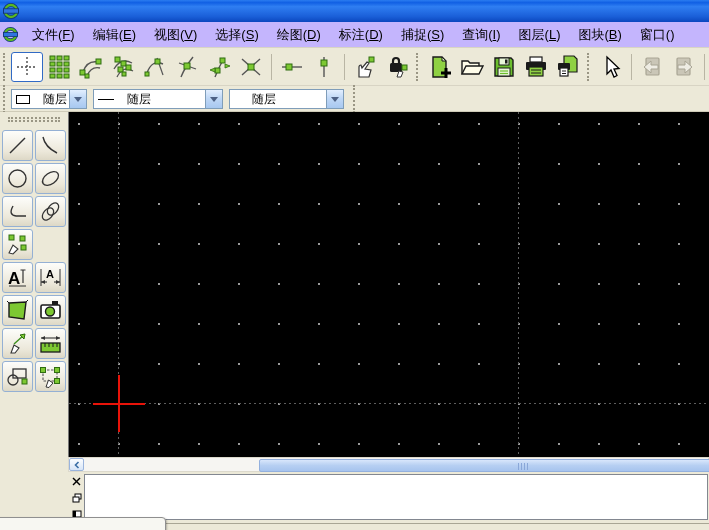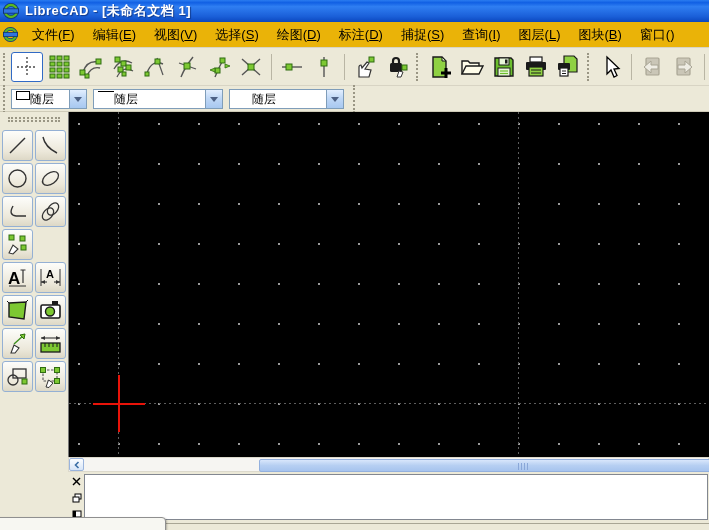--- a/index.html
+++ b/index.html
@@ -8,41 +8,41 @@
 
   
   .titlebar{position:absolute;left:0;top:0;width:709px;height:22px;
     background:linear-gradient(180deg,#2a7cf0 0%,#1160e4 12%,#2f7ef2 30%,#1a5fd8 75%,#0b47bf 100%);
     display:flex;align-items:center;padding-left:3px;color:#fff;font-weight:bold;font-size:13px;
     text-shadow:1px 1px 1px #123a8a;}
   .titlebar .apptitle{margin-left:6px;letter-spacing:.5px;white-space:nowrap;}
   .logo{width:16px;height:16px;display:inline-block;flex:0 0 auto;}
 
   
-  .menubar{position:absolute;left:0;top:22px;width:709px;height:26px;background:#eab308;
+  .menubar{position:absolute;left:0;top:22px;width:709px;height:26px;background:#c4b5fd;
     display:flex;align-items:center;border-bottom:1px solid #d8d4c4;font-size:13px;color:#000;}
   .menubar .logo{margin:0 4px 0 3px;}
   .menuitem{padding:3px 9px;white-space:nowrap;cursor:default;}
   .menuitem u{text-decoration:underline;}
 
   
   .toolbar{position:absolute;left:0;top:48px;width:709px;height:38px;background:#ece9d8;
     display:flex;align-items:center;border-bottom:1px solid #d8d4c4;}
   .grip{width:5px;height:28px;margin:0 3px;border-left:2px dotted #9a9684;flex:0 0 auto;}
   .hgrip{height:5px;width:52px;margin:3px auto 8px auto;border-top:2px dotted #9a9684;border-bottom:2px dotted #9a9684;}
   .sep{width:1px;height:26px;background:#b9b5a4;margin:0 4px;flex:0 0 auto;}
   .btn{width:32px;height:30px;display:flex;align-items:center;justify-content:center;border:1px solid transparent;border-radius:3px;flex:0 0 auto;}
   .btn.pressed{background:#fff;border:1px solid #316ac5;}
   .btn.disabled svg{opacity:.95;}
 
   
   .penbar{position:absolute;left:0;top:87px;width:709px;height:25px;background:#ece9d8;
     display:flex;align-items:center;border-bottom:1px solid #cfcbb8;}
   .combo{height:20px;background:#fff;border:1px solid #7f9db9;display:flex;align-items:center;font-size:12px;color:#000;position:relative;margin-right:6px;}
-  .combo .val{flex:1;display:flex;gap:0;padding-left:4px;overflow:hidden;white-space:nowrap;}
+  .combo .val{flex:1;display:flex;align-items:center;gap:13px;padding-left:4px;overflow:hidden;white-space:nowrap;}
   .combo .drop{width:17px;height:18px;margin-right:0;border-left:1px solid #7f9db9;
     background:linear-gradient(180deg,#e3efff,#c0d8f6 45%,#a8c8f0);display:flex;align-items:center;justify-content:center;}
   .combo .drop:after{content:"";width:0;height:0;border:4px solid transparent;border-top:5px solid #4d6185;margin-top:4px;}
   .swatch{width:14px;height:9px;background:#fff;border:1px solid #000;flex:0 0 auto;}
   .lineglyph{width:16px;height:1px;background:#000;flex:0 0 auto;}
 
   
   .sidebar{position:absolute;left:0;top:112px;width:68px;height:418px;background:#ece9d8;padding-top:2px;}
   .toolgrid{display:grid;grid-template-columns:31px 31px;gap:2px;padding-left:2px;}
   .tbtn{width:31px;height:31px;border:1px solid #94b0d4;border-radius:3px;
@@ -90,21 +90,20 @@
 <div class="screen">
 
   <div class="titlebar">
     <span class="logo">
       <svg viewBox="0 0 16 16" width="16" height="16">
           <circle cx="8" cy="8" r="6" fill="none" stroke="#12357e" stroke-width="4"></circle>
           <circle cx="8" cy="8" r="6" fill="none" stroke="#5ab821" stroke-width="2.4"></circle>
           <rect x="0.5" y="5.8" width="15" height="4.4" fill="#2f74e0" stroke="#0c2f70" stroke-width="0.8"></rect>
         </svg>
     </span>
-    <span class="apptitle">LibreCAD - [未命名文档 1]</span>
   </div>
 
   <div class="menubar">
     <span class="logo">
       <svg viewBox="0 0 16 16" width="15" height="15">
           <circle cx="8" cy="8" r="6" fill="none" stroke="#12357e" stroke-width="4"></circle>
           <circle cx="8" cy="8" r="6" fill="none" stroke="#5ab821" stroke-width="2.4"></circle>
           <rect x="0.5" y="5.8" width="15" height="4.4" fill="#2f74e0" stroke="#0c2f70" stroke-width="0.8"></rect>
         </svg>
     </span>

